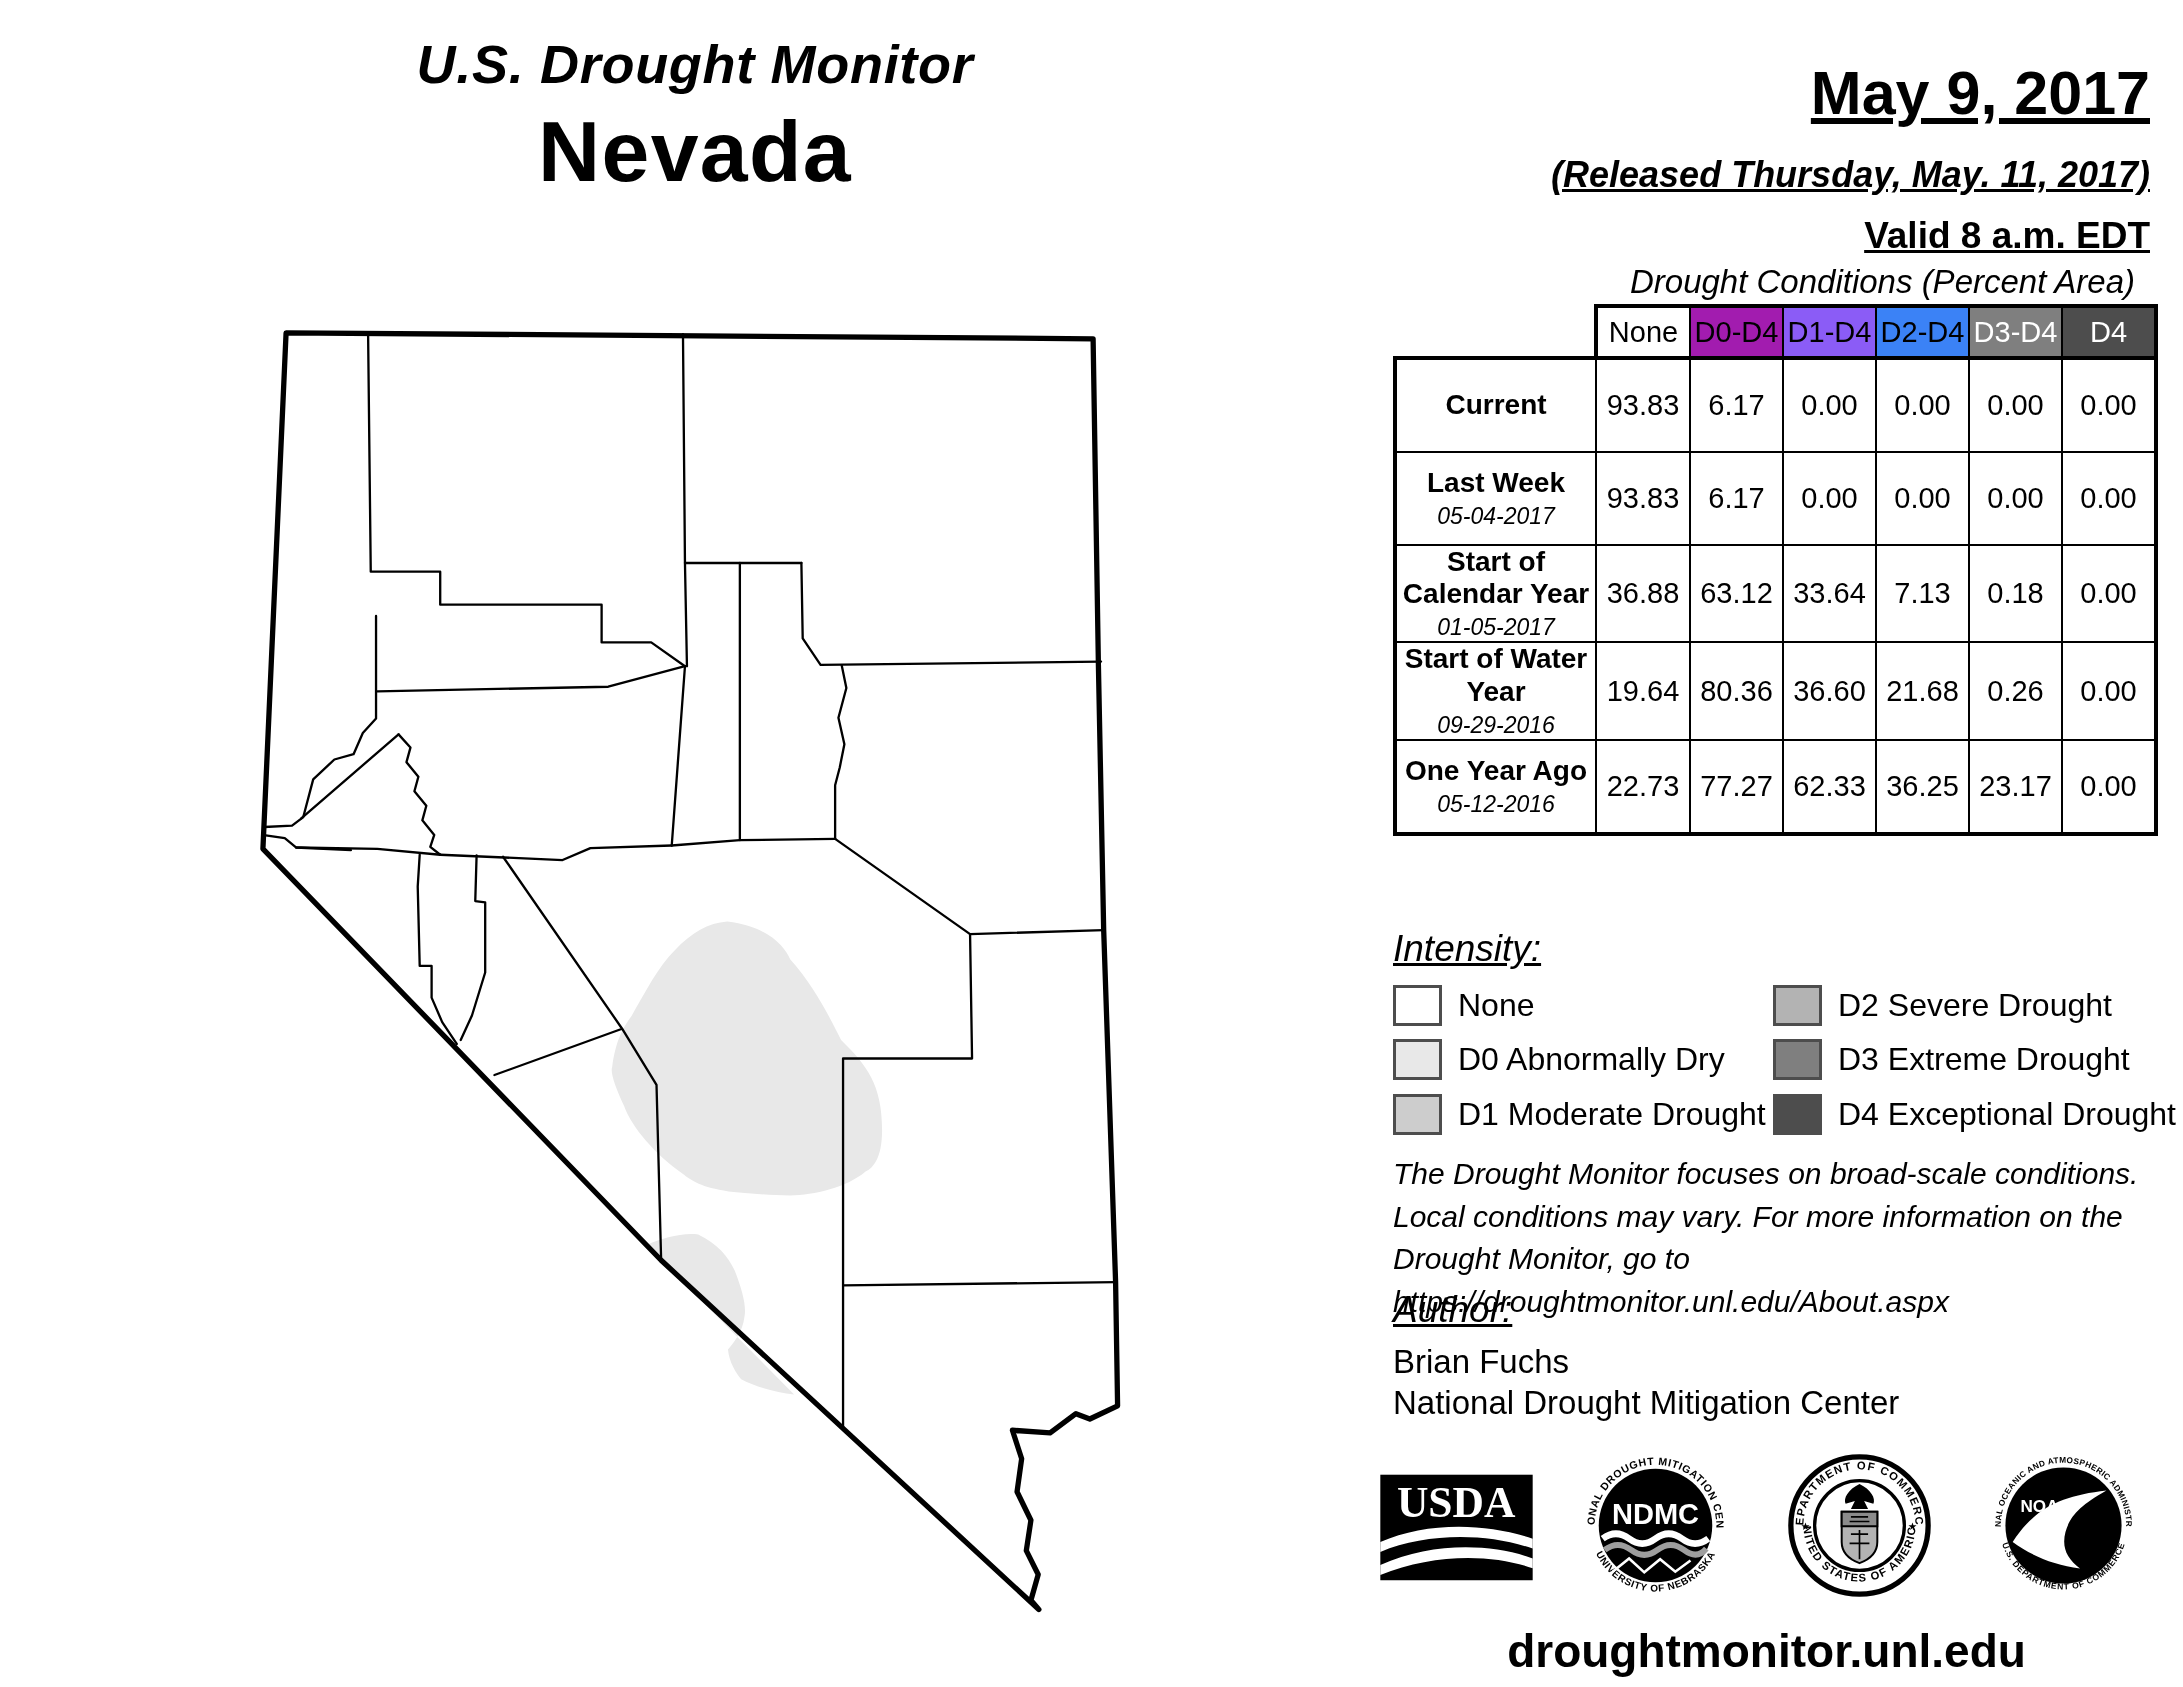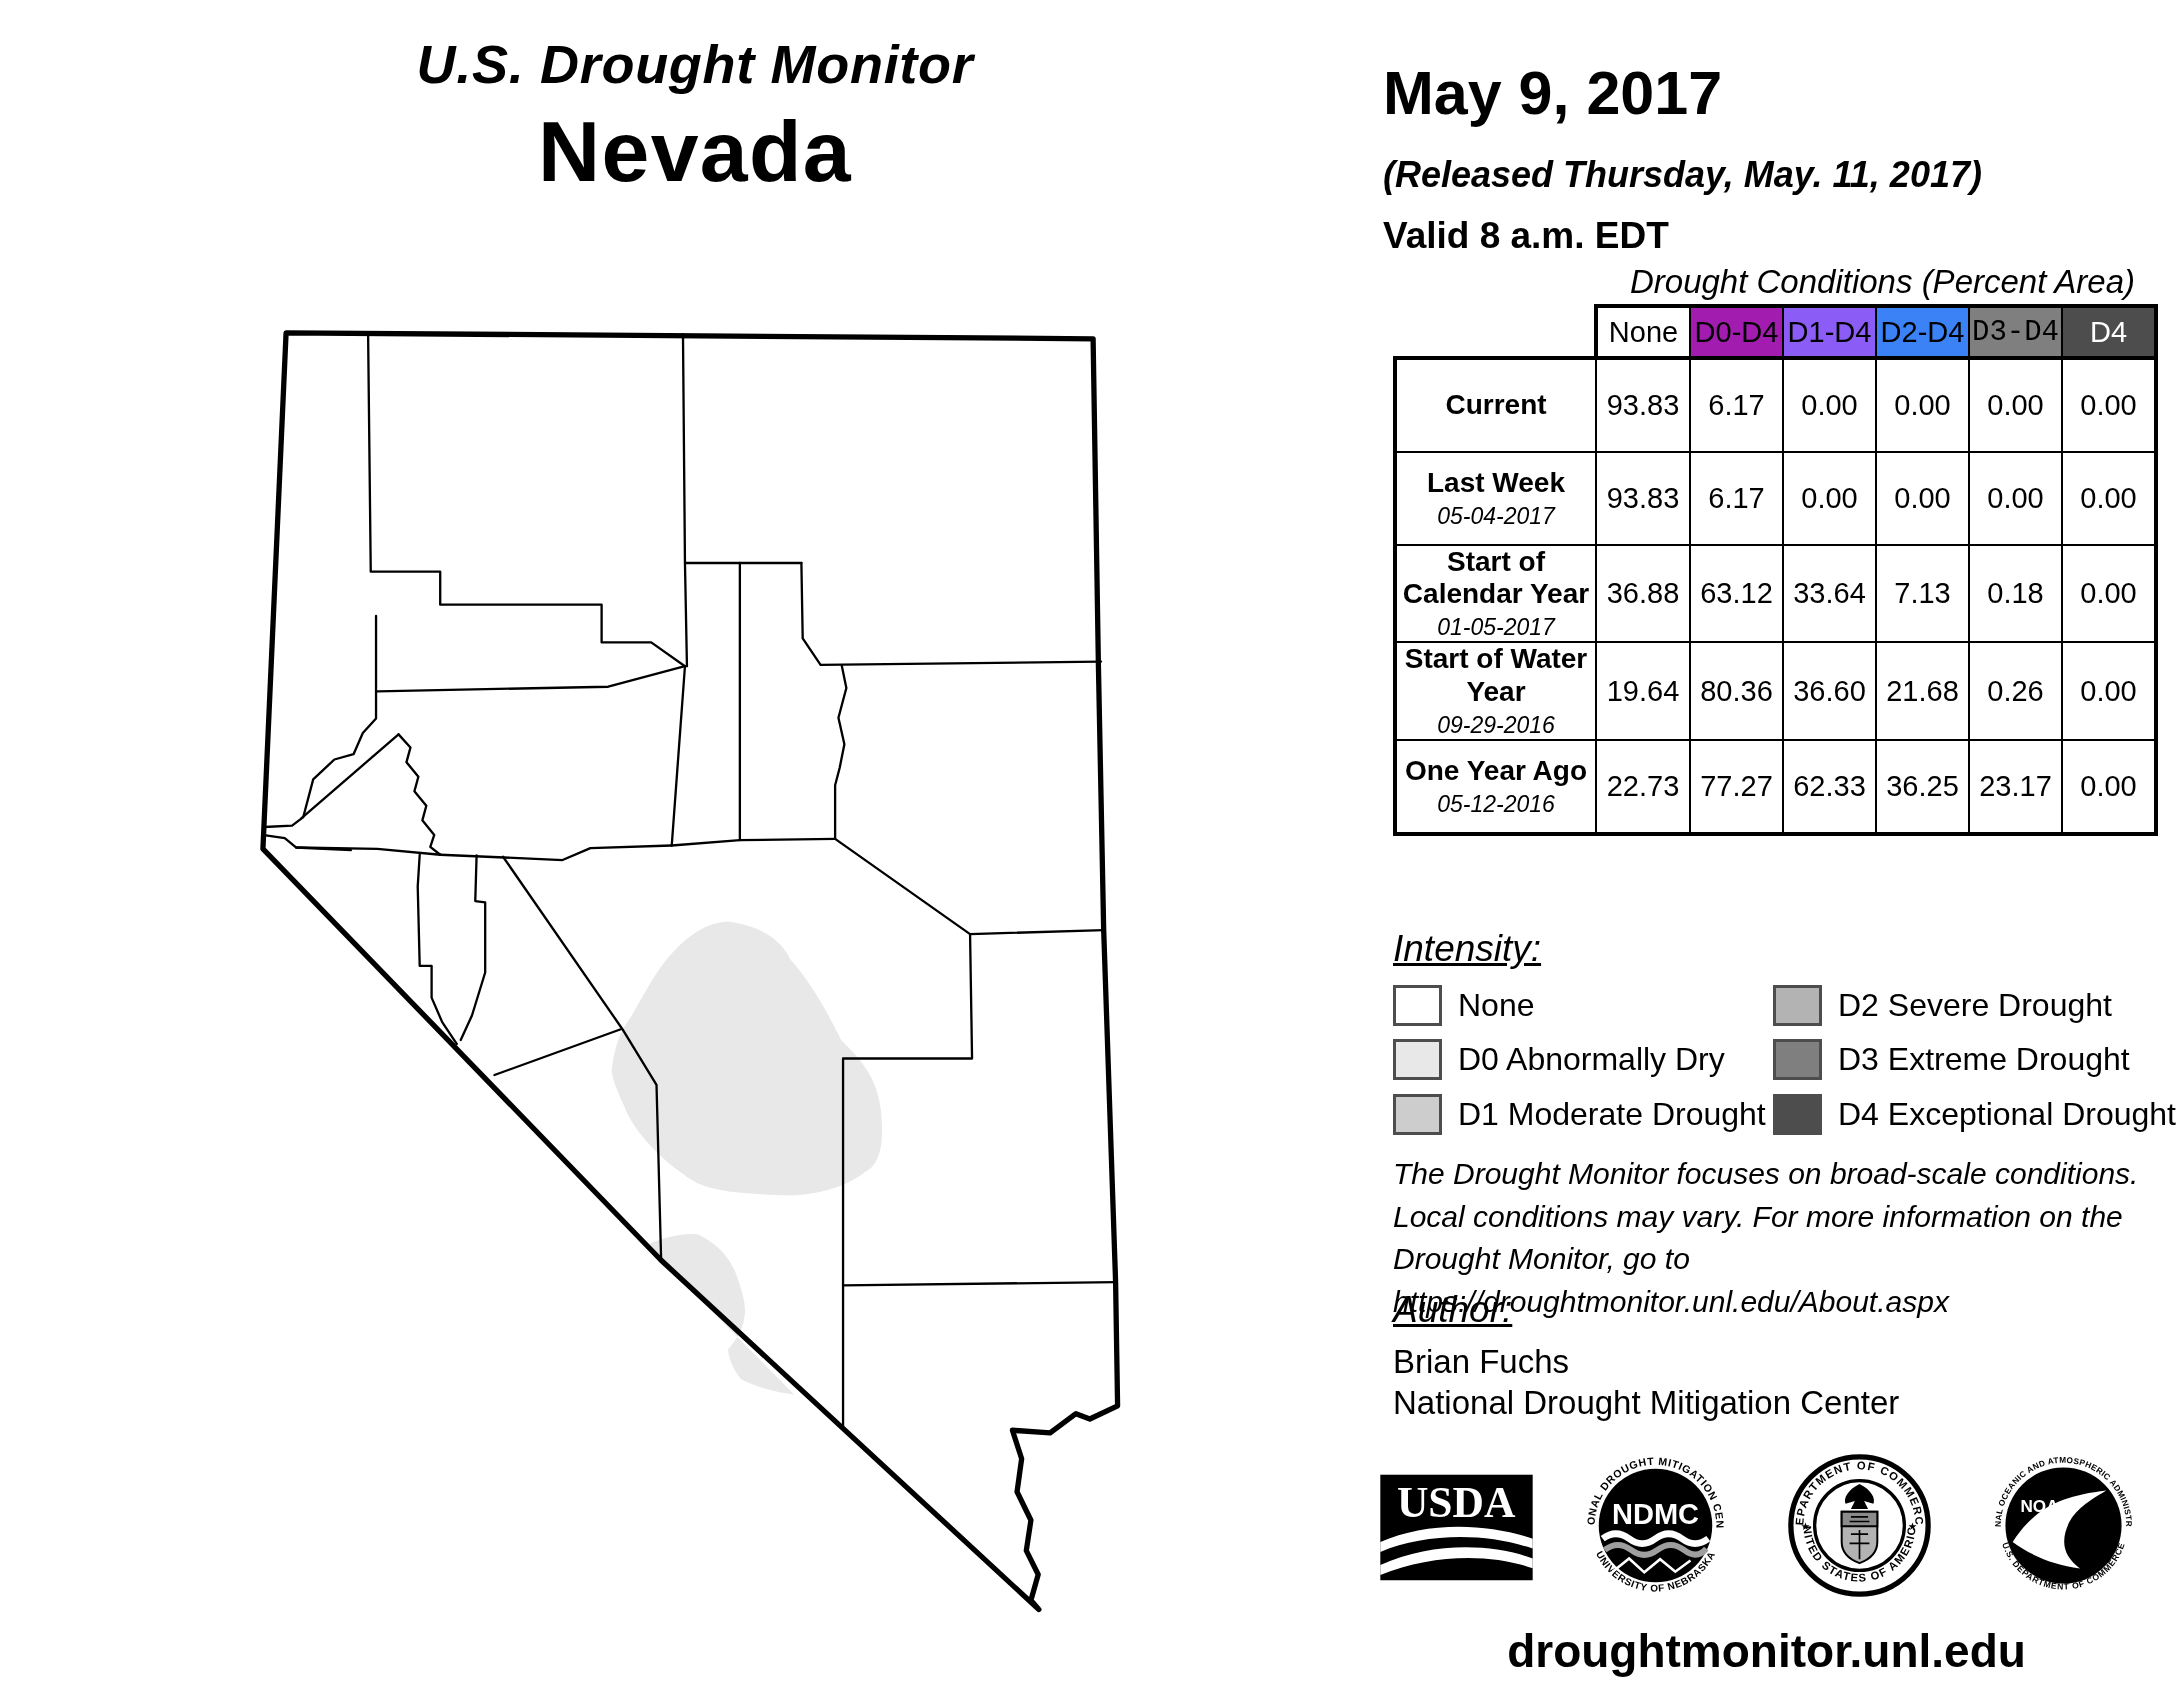--- a/index.html
+++ b/index.html
@@ -7,37 +7,37 @@
     width:2183px;height:1687px;position:relative;background:#ffffff;
     font-family:"Liberation Sans", sans-serif;color:#000;
     overflow:hidden;
   }
   .abs{position:absolute;}
 
   
   .title-block{left:278px;top:33px;width:834px;text-align:center;}
   .title-line1{font-size:54px;font-weight:bold;font-style:italic;letter-spacing:0.7px;}
   .title-line2{font-size:86px;font-weight:bold;margin-top:6.6px;letter-spacing:1.3px;}
-  .date-block{left:1383px;top:58px;width:767px;text-align:left;}
+  .date-block{left:1383px;top:58px;width:767px;text-align:right;text-decoration:underline;}
   .date-main{font-size:61px;font-weight:bold;}
   .date-released{font-size:36px;font-weight:bold;font-style:italic;margin-top:26px;}
   .date-valid{font-size:37px;font-weight:bold;margin-top:18.5px;}
 
   
   .table-caption{left:1591px;top:263px;width:544px;text-align:right;
     font-size:33px;font-style:italic;}
   .dm-table{left:1393px;top:304px;border-collapse:collapse;}
   .dm-table td,.dm-table th{border:2.6px solid #000;padding:0;}
   .dm-table .corner{border:none;}
   .dm-table th.colhead{width:91px;height:48px;font-size:29px;font-weight:normal;text-align:center;}
   .col-none{background:#ffffff;}
   .col-d0{background:#a21caf;}
   .col-d1{background:#8b5cf6;}
   .col-d2{background:#3b82f6;}
-  .col-d3{background:#7f7f7f;color:#000000;font-family:Liberation Mono, monospace;}
+  .col-d3{background:#7f7f7f;color:#ffffff;}
   .col-d4{background:#4d4d4d;color:#ffffff;}
   .dm-table th.rowlabel{width:198px;height:91px;vertical-align:middle;text-align:center;
     border-left:4.6px solid #000;}
   .dm-table .rl{font-size:28px;font-weight:bold;line-height:1.15;}
   .dm-table .rd{font-size:23px;font-style:italic;font-weight:normal;margin-top:4px;}
   .dm-table td.val{width:91px;height:91px;text-align:center;vertical-align:middle;font-size:29px;}
   .dm-table tr.first-data td,.dm-table tr.first-data th{border-top:4.6px solid #000;}
   .dm-table tr.last-data td,.dm-table tr.last-data th{border-bottom:4.6px solid #000;}
   .dm-table th.colhead{border-top:4.6px solid #000;}
   .dm-table .col-none{border-left:4.6px solid #000;}

